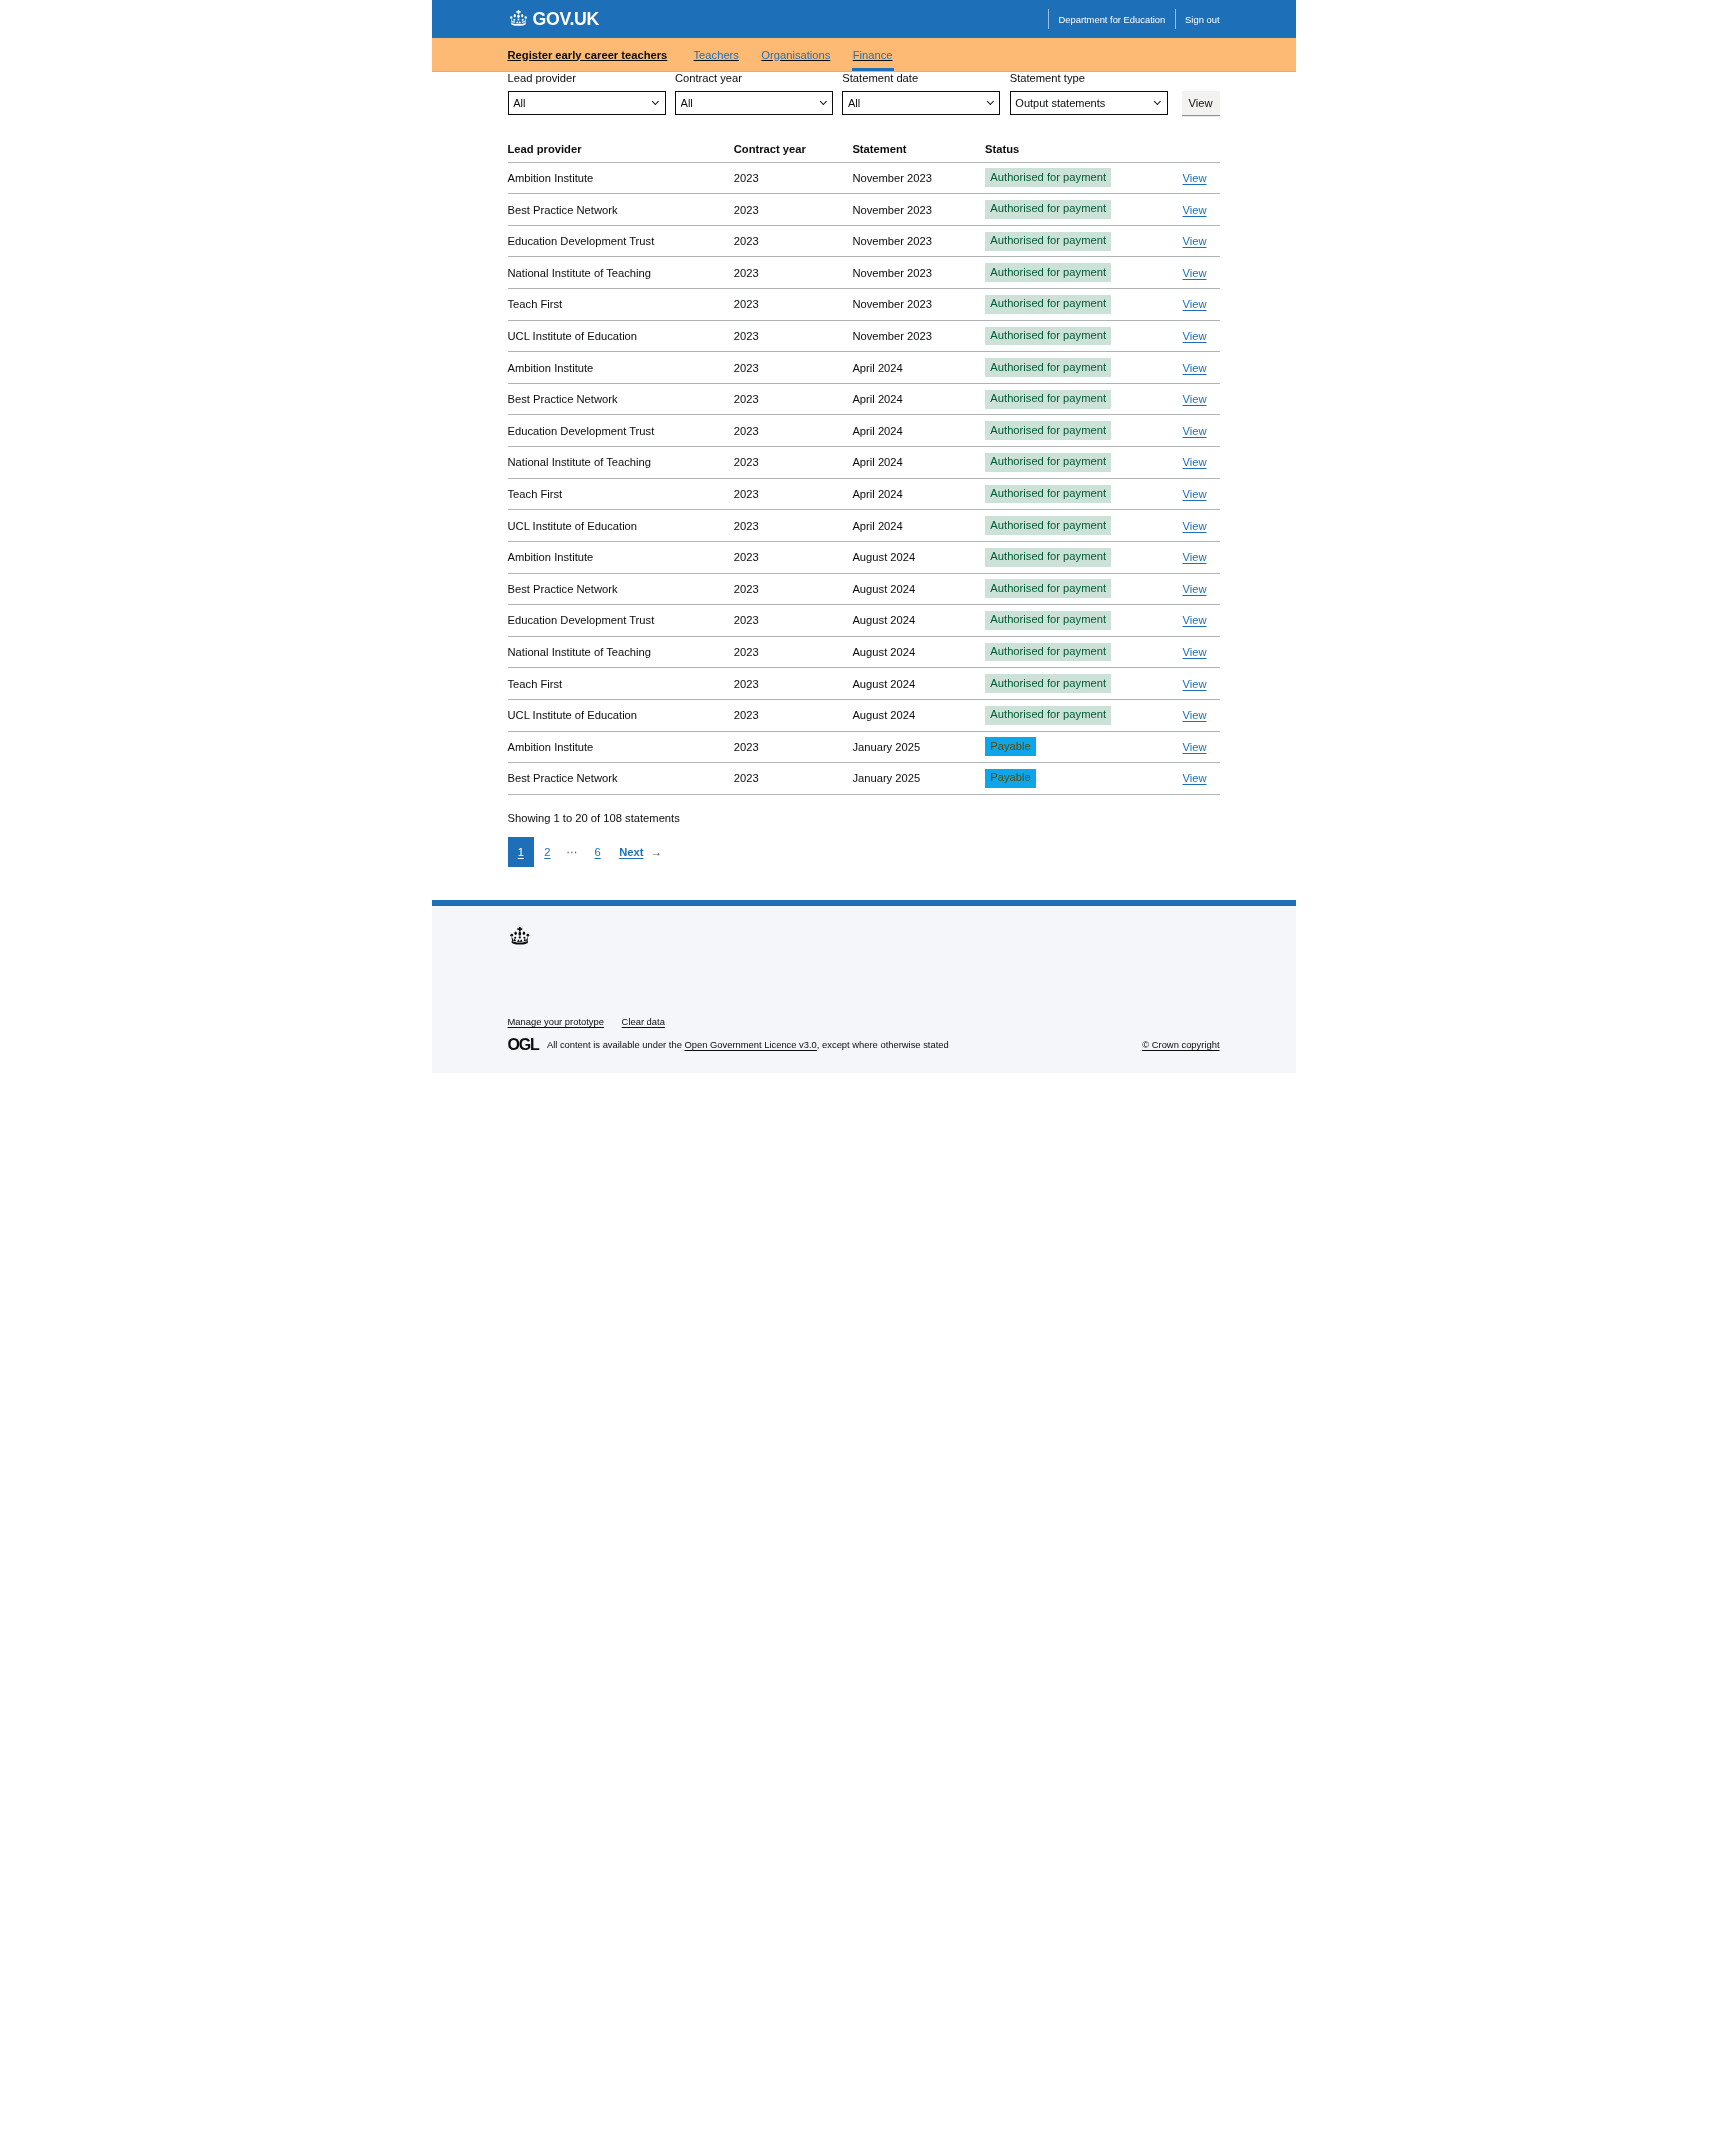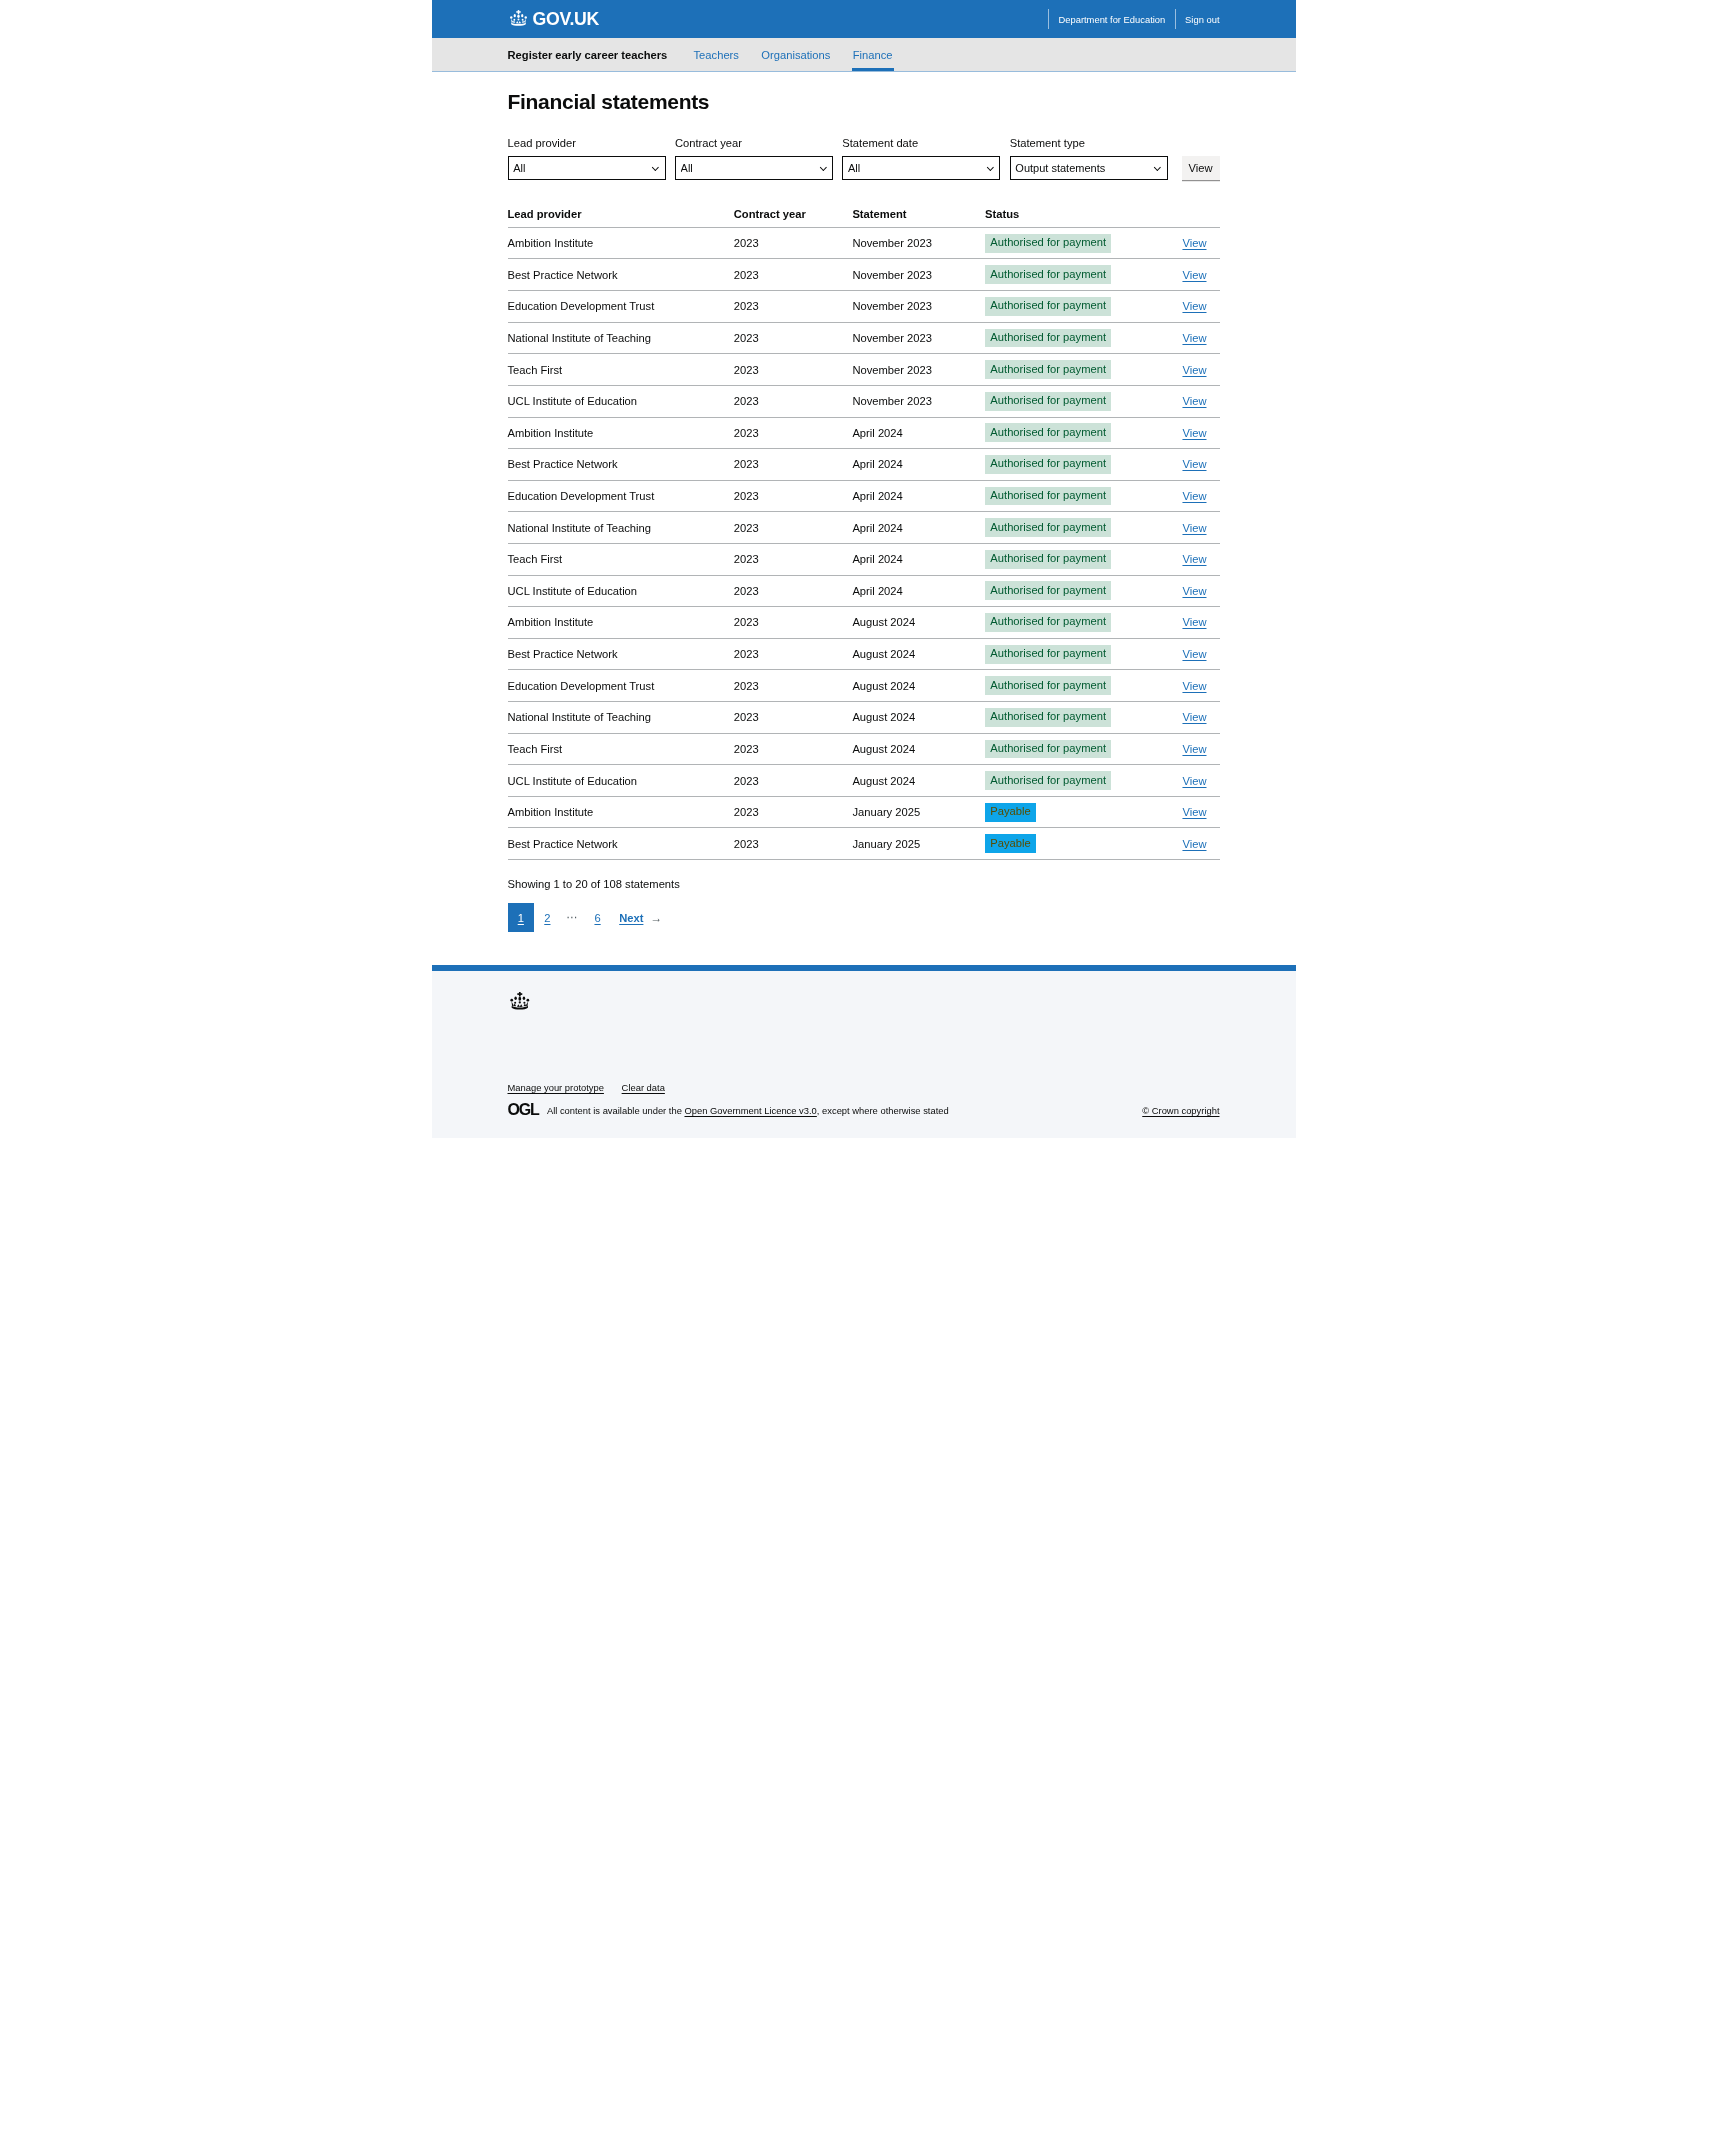--- a/index.html
+++ b/index.html
@@ -19,21 +19,21 @@
   .crown { display: inline-flex; color: #fff; }
   .logo-text { font-size: 17.7px; font-weight: 700; letter-spacing: -0.3px; }
   .header-links { display: flex; align-items: center; }
   .header-links a {
     color: #fff; text-decoration: none; font-size: 9.4px; cursor: pointer;
     border-left: 0.6px solid rgba(255,255,255,0.55);
     padding: 4.7px 0 4.7px 9.4px; margin-left: 9.4px;
   }
 
   
-  .service-nav { background: #e5e5e5; border-bottom: 1.2px solid #98bcdc; }
+  .service-nav { background: #fdba74; border-bottom: 1.2px solid #98bcdc; text-decoration: underline; }
   .nav-inner { display: flex; align-items: stretch; height: 33px; }
   .service-name { font-size: 11.2px; font-weight: 700; display: flex; align-items: center; margin-right: 25px; }
   .nav-link {
     display: flex; align-items: center; font-size: 11.2px; color: #1d70b8;
     text-decoration: none; cursor: pointer; margin-right: 20px;
     border-bottom: 3px solid transparent; padding: 3px 1.2px 0 1.2px; text-align: right;
   }
   .nav-link.active { border-bottom-color: #1d70b8; }
 
   
@@ -134,21 +134,20 @@
 <nav class="service-nav">
   <div class="container nav-inner">
     <span class="service-name">Register early career teachers</span>
     <a class="nav-link">Teachers</a>
     <a class="nav-link">Organisations</a>
     <a class="nav-link active">Finance</a>
   </div>
 </nav>
 
 <main class="container">
-  <h1>Financial statements</h1>
 
   <div class="filters">
     <div class="filter-group">
       <label>Lead provider</label>
       <div class="select-wrap">
         <select>
           <option>All</option>
         </select>
         <span class="chevron"></span>
       </div>

